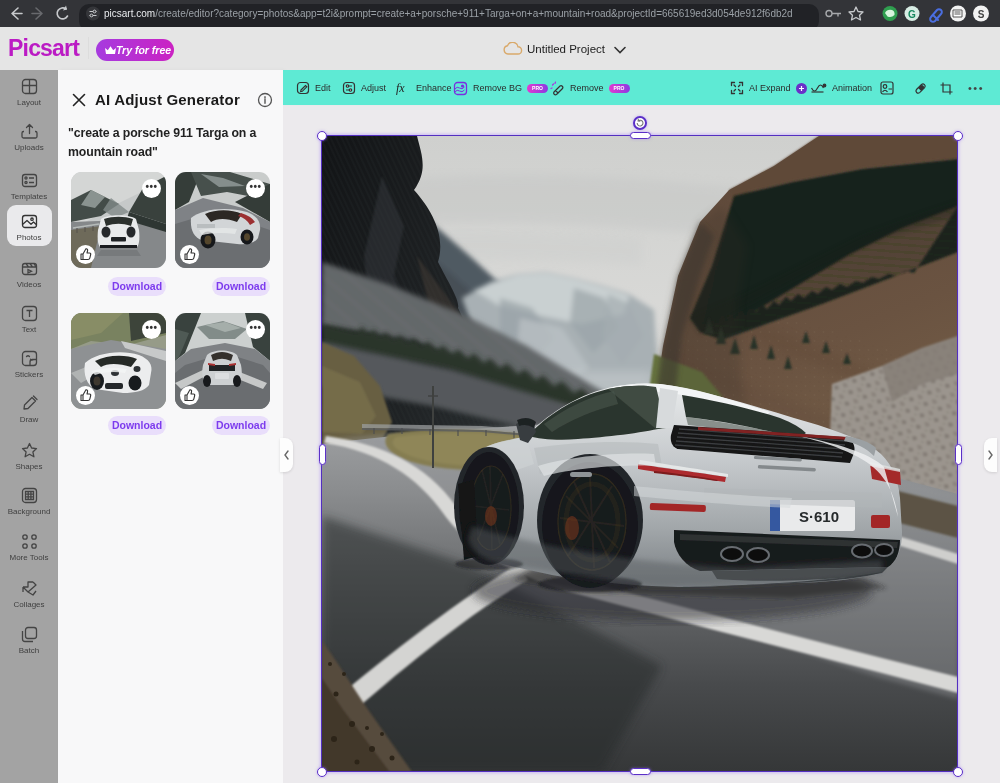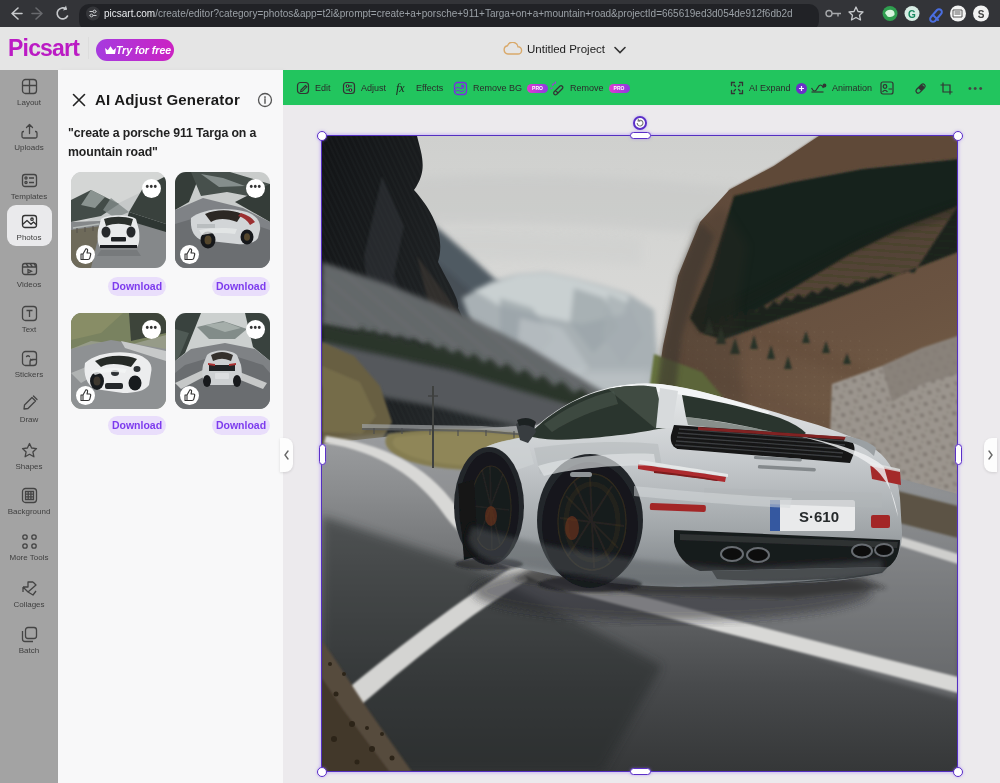--- a/index.html
+++ b/index.html
@@ -23,21 +23,21 @@
   .sitem svg { display:block; margin:0 auto 2px; }
   #photoshl { position:absolute; left:7px; top:135px; width:45px; height:41px; background:#eaeaec; border-radius:9px; }
   
   #panel { position:absolute; left:58px; top:70px; width:225px; height:713px; background:#f8f8f9; box-shadow:2px 0 4px rgba(0,0,0,0.045); }
   #ptitle { position:absolute; left:37px; top:21px; font-size:15px; font-weight:bold; color:#1a1a1a; letter-spacing:0.2px; }
   #pquote { position:absolute; left:10px; top:54px; width:192px; font-size:12.3px; line-height:1.55; color:#222; font-weight:bold; letter-spacing:-0.1px; } .thumb { position:absolute; width:95px; height:96px; border-radius:11px; overflow:hidden; }
   .dots { position:absolute; width:19px; height:19px; border-radius:50%; background:#fff; color:#333; text-align:center; font-size:10px; line-height:16px; letter-spacing:0.5px; font-weight:bold; }
   .thumbup { position:absolute; width:19px; height:19px; border-radius:50%; background:#fff; }
   .dl { position:absolute; width:58px; height:19px; border-radius:10px; background:#e9defb; color:#7d3bee; font-size:10.5px; font-weight:bold; text-align:center; line-height:19px; }
   
-  #toolbar { position:absolute; left:283px; top:70px; width:717px; height:36px; background:#22c55e; border-bottom:1px solid #e9e9eb; }
+  #toolbar { position:absolute; left:283px; top:70px; width:717px; height:36px; background:#5eead4; border-bottom:1px solid #e9e9eb; }
   .titem { position:absolute; top:0; height:36px; display:flex; align-items:center; gap:5px; color:#2b2b2b; font-size:9px; }
   .pro { display:inline-block; width:21px; height:9px; border-radius:4.5px; background:linear-gradient(90deg,#e23ad0,#8b3ae2); color:#fff; font-size:5px; font-weight:bold; text-align:center; line-height:9px; }
   .new { display:inline-block; width:19px; height:9px; border-radius:4.5px; background:#221a35; color:#fff; font-size:5px; font-weight:bold; text-align:center; line-height:9px; }
   
   #canvas { position:absolute; left:283px; top:106px; width:717px; height:677px; background:#eceaed; }
   #art { position:absolute; left:39px; top:30px; width:636px; height:636px; }
   
   #selrect { position:absolute; left:37.5px; top:28.5px; width:637px; height:637px; border:1.5px solid #532fc0; box-shadow:0 0 3px 1px rgba(150,110,250,0.4); pointer-events:none; }
   .handle { position:absolute; background:#fff; border:1.5px solid #5b30c7; box-shadow:0 0 3px rgba(150,110,250,.5); }
   .hc { width:10px; height:10px; border-radius:50%; }
@@ -343,21 +343,21 @@
         <path d="M4 5 h6 M4 9 h6"></path>
         <circle cx="5.5" cy="5" r="1.2" fill="#fafafa"></circle>
         <circle cx="8.5" cy="9" r="1.2" fill="#fafafa"></circle>
       </svg>
     Adjust
   </div>
   <div class="titem" style="left:112px">
     <svg width="16" height="14" viewBox="0 0 16 14">
         <text x="1" y="11" font-size="12" font-style="italic" fill="#222" font-family="Liberation Serif">fx</text>
       </svg>
-    <span style="font-style:normal">Effects</span>
+    <span style="font-style:normal">Enhance</span>
   </div>
   <div class="titem" style="left:170px">
     <svg width="15" height="15" viewBox="0 0 15 15" fill="none">
         <rect x="1.5" y="1.5" width="12" height="12" rx="3" stroke="#7a2ee0" stroke-width="1.3"></rect>
         <path d="M2 8 q2 -3 4.5 -1 q2.5 2 5 -1 M2 11 q2 -3 4.5 -1 q2.5 2 5 -1" stroke="#7a2ee0" stroke-width="1"></path>
         <circle cx="9.5" cy="5" r="1.6" fill="#7a2ee0"></circle>
       </svg>
     Remove BG
     <span class="pro">PRO</span>
   </div>

